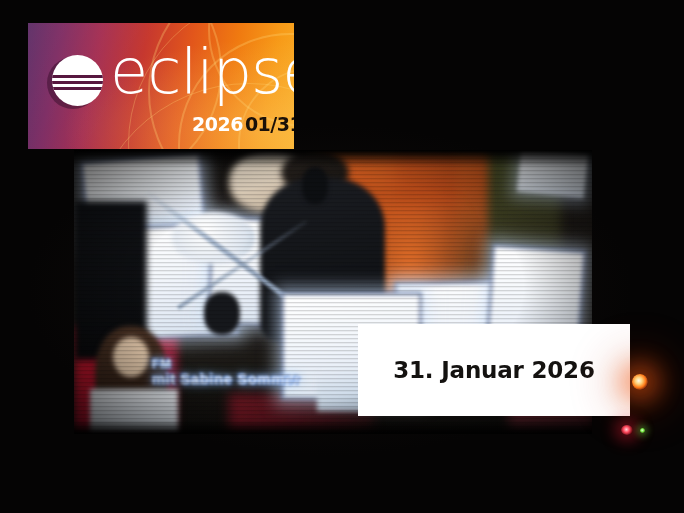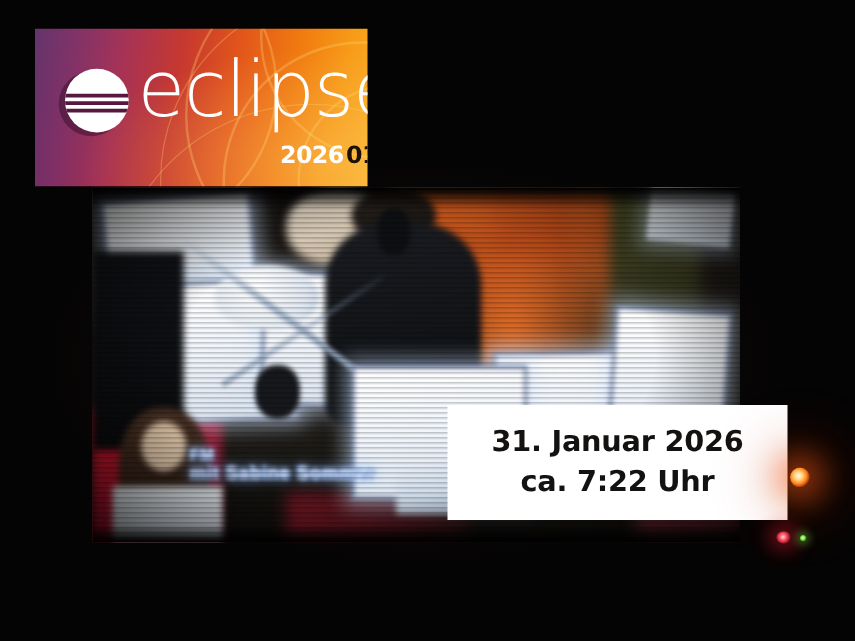--- a/index.html
+++ b/index.html
@@ -304,21 +304,21 @@
   }
   .ec-version {
     position: absolute;
     left: 164px; top: 90px;
     font-family: "DejaVu Sans", sans-serif;
     font-size: 19px;
     font-weight: bold;
     letter-spacing: -.5px;
     white-space: nowrap;
   }
-  .ec-version .yr  { color: #ffffff; margin-left: 32px; }
+  .ec-version .yr  { color: #ffffff; }
   .ec-version .rel { color: #1a1008; margin-left: 2px; }
 
   
   #date-note {
     position: absolute;
     left: 358px;
     top: 324px;
     width: 272px;
     height: 92px;
     background: #ffffff;
@@ -435,20 +435,19 @@
 
     <div class="ec-word">eclipse</div>
 
     <div class="ec-version">
       <span class="yr">2026</span><span class="rel">01/31</span>
     </div>
   </div>
 
   <div id="date-note">
     <div class="line">31. Januar 2026</div>
-    <div class="line">ca. 7:22 Uhr</div>
   </div>
 
   <div class="led" id="led-orange"></div>
   <div class="led" id="led-red"></div>
   <div class="led" id="led-green"></div>
 
 </div>
 
 </body></html>

